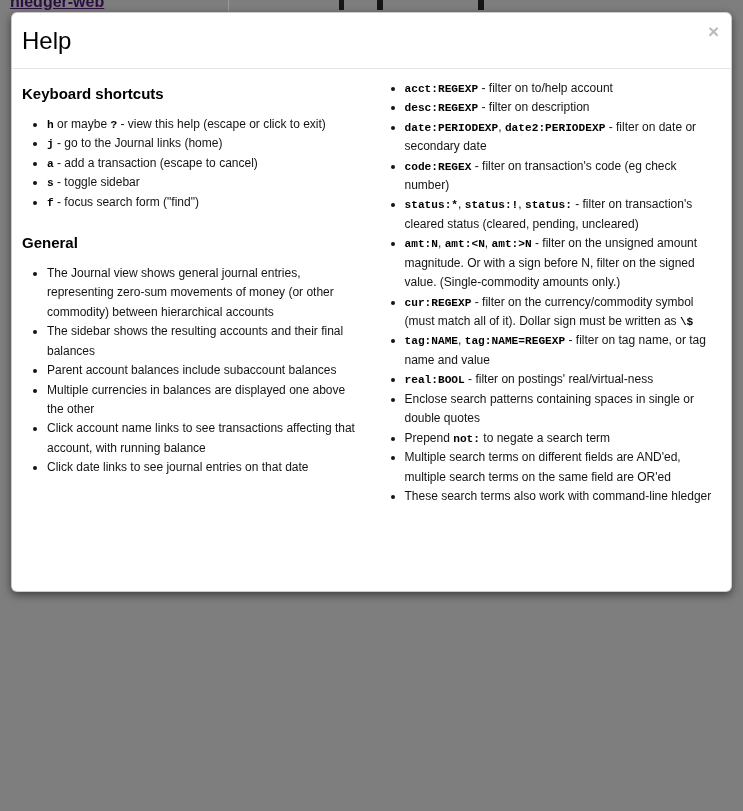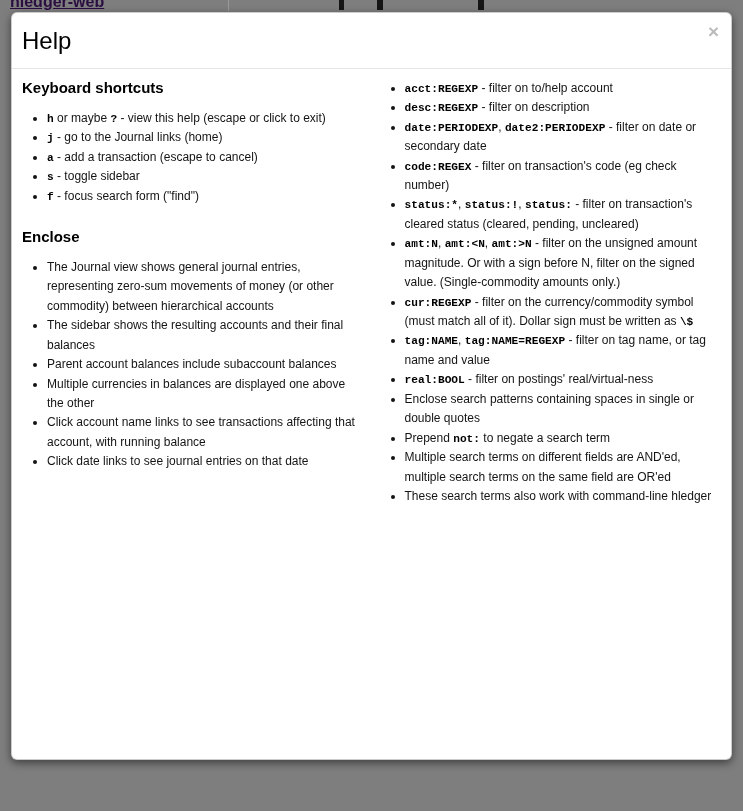--- a/index.html
+++ b/index.html
@@ -35,21 +35,21 @@
   }
   .heading-fragment {
     position: absolute; top: 0; height: 10px; background: #151515;
   }
   .hf-1 { left: 339px; width: 5px; }
   .hf-2 { left: 377px; width: 6px; }
   .hf-3 { left: 478px; width: 6px; }
   
   .modal {
     position: absolute; left: 11px; top: 12px;
-    width: 721px; height: 748px;
+    width: 721px; height: 580px;
     background: #ffffff;
     border: 1px solid rgba(0,0,0,0.2);
     border-radius: 6px;
     box-shadow: 0 3px 9px rgba(0,0,0,0.5);
     z-index: 2;
     overflow: hidden;
   }
   .modal-header {
     position: relative;
     padding: 14px 14px 12px 10px;
@@ -66,21 +66,21 @@
     color: var(--close);
     cursor: pointer;
     font-family: "Liberation Sans", sans-serif;
     line-height: 1;
   }
   .modal-body {
     display: flex;
     padding: 10px 12px 20px 10px;
   }
   .col { flex: 1 1 0; }
-  .col-left  { margin-right: 9px; }
+  .col-left  { margin-right: 9px; margin-top: 6px; }
   .col-right { margin-left: 9px; }
   .section-title {
     font-size: 15px; font-weight: bold;
     color: #000; line-height: 1.2;
     margin: 22px 0 12px 0;
   }
   .col .section-title:first-child { margin-top: 0; }
   ul {
     margin: 0 0 10px 0;
     padding-left: 25px;
@@ -117,21 +117,21 @@
   <div class="modal-body">
     <div class="col col-left">
         <h3 class="section-title">Keyboard shortcuts</h3>
         <ul>
           <li><code>h</code><span> or maybe </span><code>?</code><span> - view this help (escape or click to exit)</span></li>
           <li><code>j</code><span> - go to the Journal links (home)</span></li>
           <li><code>a</code><span> - add a transaction (escape to cancel)</span></li>
           <li><code>s</code><span> - toggle sidebar</span></li>
           <li><code>f</code><span> - focus search form ("find")</span></li>
         </ul>
-        <h3 class="section-title">Enclose</h3>
+        <h3 class="section-title">General</h3>
         <ul>
           <li><span>The Journal view shows general journal entries, representing zero-sum movements of money (or other commodity) between hierarchical accounts</span></li>
           <li><span>The sidebar shows the resulting accounts and their final balances</span></li>
           <li><span>Parent account balances include subaccount balances</span></li>
           <li><span>Multiple currencies in balances are displayed one above the other</span></li>
           <li><span>Click account name links to see transactions affecting that account, with running balance</span></li>
           <li><span>Click date links to see journal entries on that date</span></li>
         </ul>
       </div>
     <div class="col col-right">

